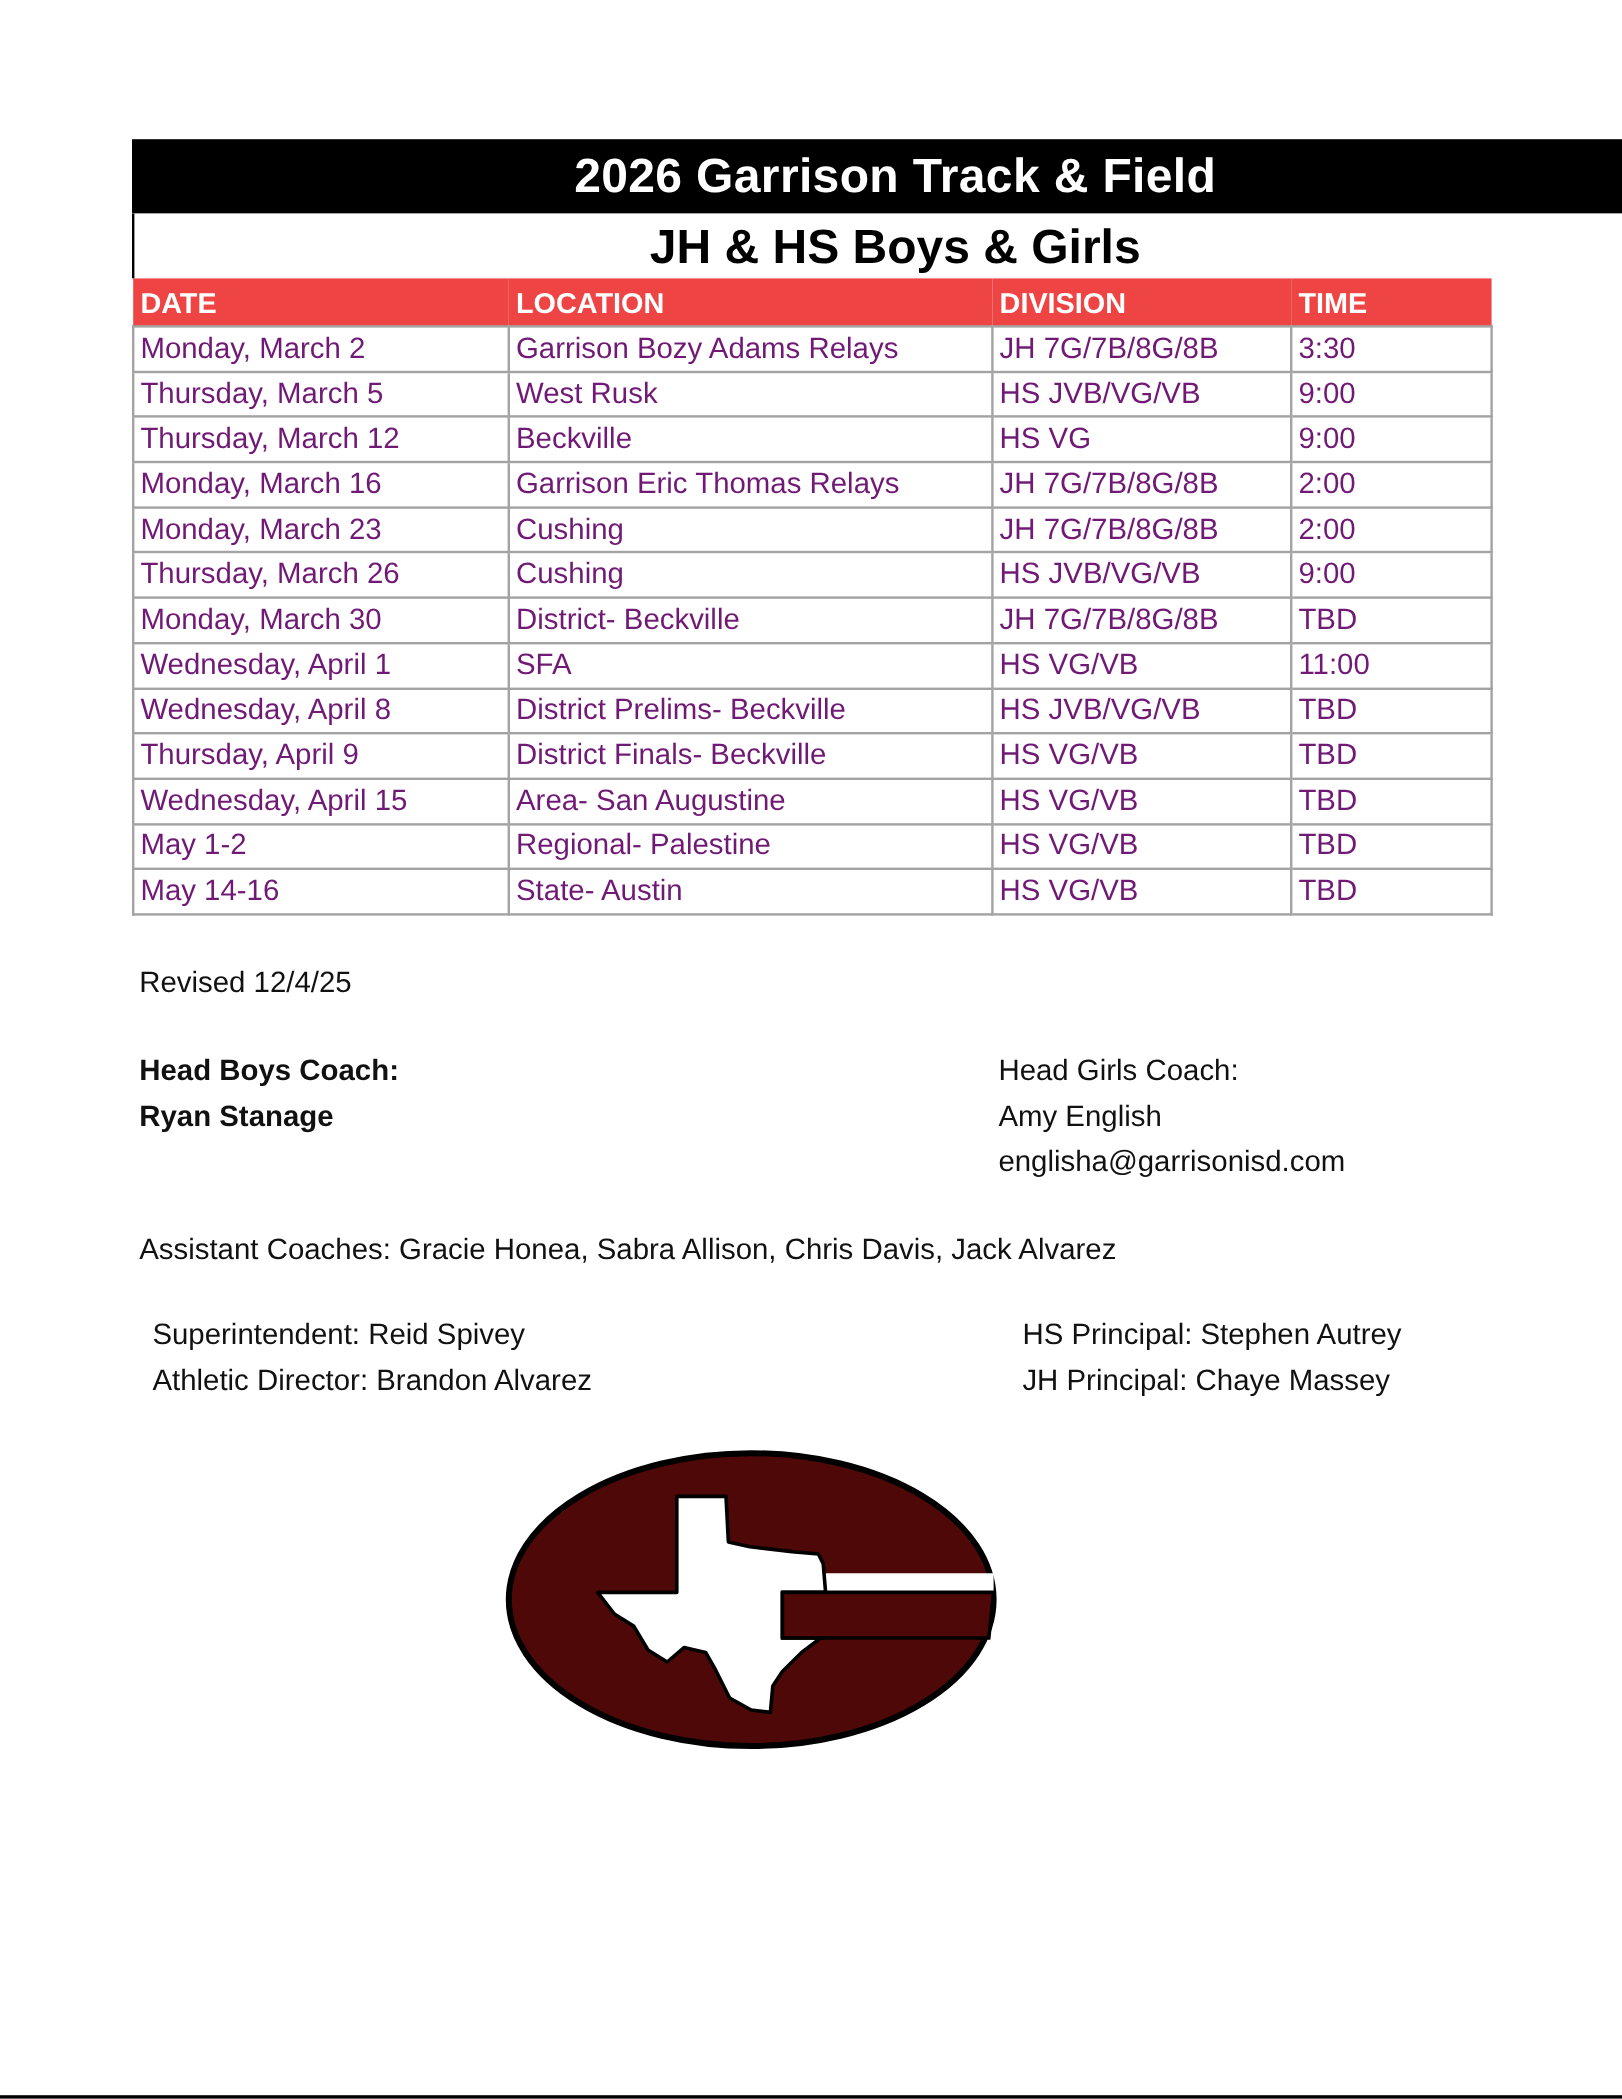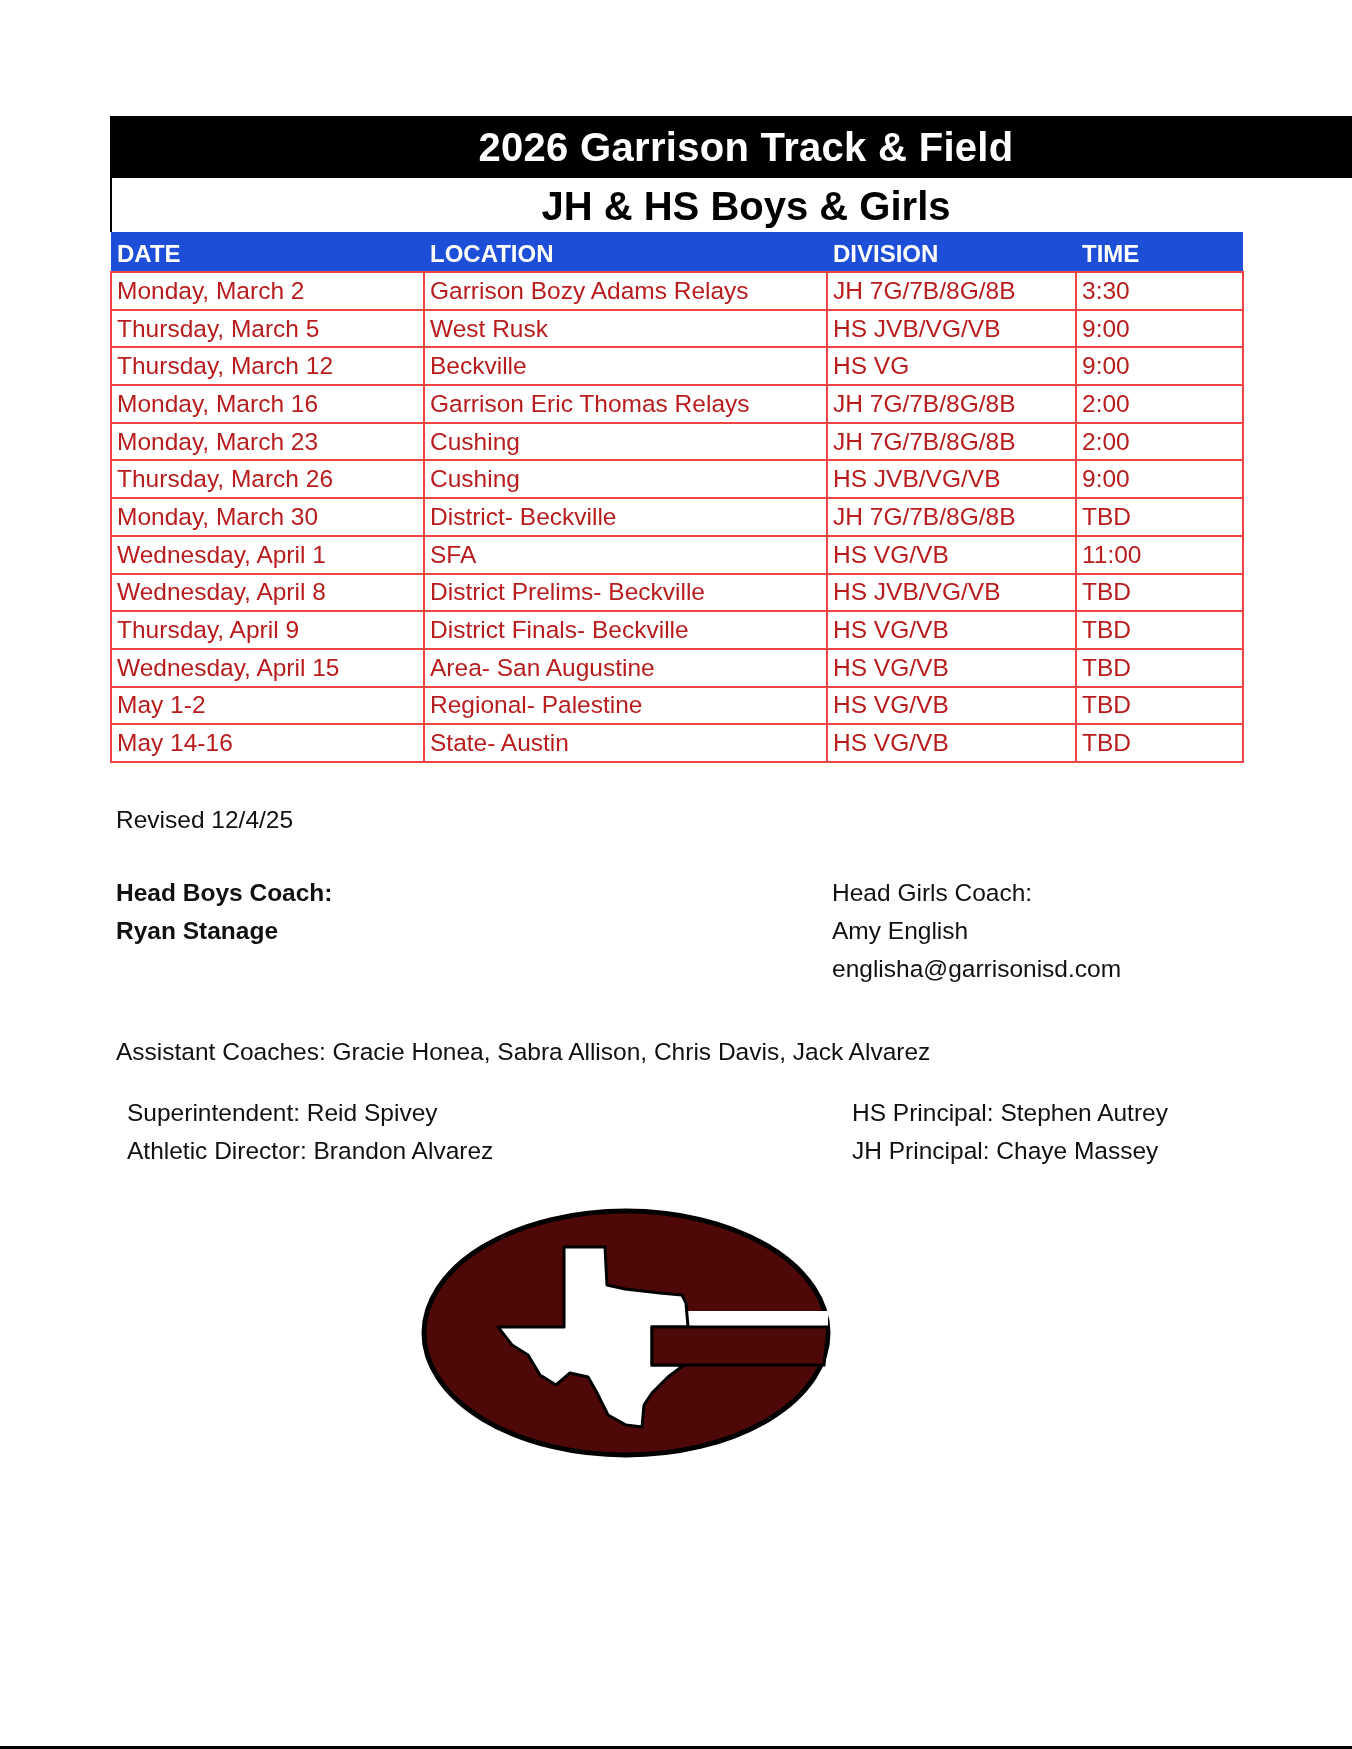--- a/index.html
+++ b/index.html
@@ -5,24 +5,24 @@
   html, body { margin:0; padding:0; background:#ffffff; }
   body { width:1352px; height:1749px; position:relative; overflow:hidden;
          font-family:"Liberation Sans", sans-serif; color:#111; }
   .sheet { position:absolute; left:110px; top:116px; width:1272px;border-radius:32px; }
   .title-band { height:62px; background:#000; color:#fff; font-weight:bold;
                 font-size:40px; text-align:center; line-height:62px; letter-spacing:0.3px; }
   .subtitle-band { height:54px; background:#fff; color:#000; font-weight:bold;
                    font-size:40px; text-align:center; line-height:56px;
                    border-left:2px solid #000; border-right:2px solid #000; box-sizing:border-box; }
   table { border-collapse:collapse; width:1132px; table-layout:fixed; }
-  th { background:#1d4ed8; color:#fff; font-weight:bold; font-size:24px; text-align:left;
+  th { background:#ef4444; color:#fff; font-weight:bold; font-size:24px; text-align:left;
        height:40px; padding:4px 0 0 6px; box-sizing:border-box; border:none; }
-  td { font-size:24.5px; height:37.7px; padding:0 0 0 5px; border:2px solid #ef4444;
-       box-sizing:border-box; white-space:nowrap; line-height:34px; color:#b91c1c; }
+  td { font-size:24.5px; height:37.7px; padding:0 0 0 5px; border:2px solid #a3a3a3;
+       box-sizing:border-box; white-space:nowrap; line-height:34px; color:#701a75; }
   .c1 { width:313px; } .c2 { width:403px; } .c3 { width:249px; } .c4 { width:167px; }
   .revised { position:absolute; left:116px; top:806px; font-size:24.5px; }
   .info { position:absolute; font-size:24.5px; line-height:38px; white-space:nowrap; }
   .logo { position:absolute; left:420px; top:1205px; width:412px; height:255px; }
   .bottom-rule { position:absolute; left:0; top:1746px; width:1352px; height:3px; background:#000; }
 </style>
 </head>
 <body>
 
 <div class="sheet">
@@ -132,21 +132,21 @@
   <div>Head Boys Coach:</div>
   <div>Ryan Stanage</div>
 </div>
 
 <div class="info" style="left:832px; top:874px;">
   <div>Head Girls Coach:</div>
   <div>Amy English</div>
   <div>englisha@garrisonisd.com</div>
 </div>
 
-<div class="info" style="left:116px; top:1023px;margin-top:10px;">Assistant Coaches:  Gracie Honea, Sabra Allison, Chris Davis, Jack Alvarez</div>
+<div class="info" style="left:116px; top:1023px;">Assistant Coaches:  Gracie Honea, Sabra Allison, Chris Davis, Jack Alvarez</div>
 
 <div class="info" style="left:127px; top:1094px;">
   <div>Superintendent:  Reid Spivey</div>
   <div>Athletic Director:  Brandon Alvarez</div>
 </div>
 
 <div class="info" style="left:852px; top:1094px;">
   <div>HS Principal:  Stephen Autrey</div>
   <div>JH Principal:  Chaye Massey</div>
 </div>

